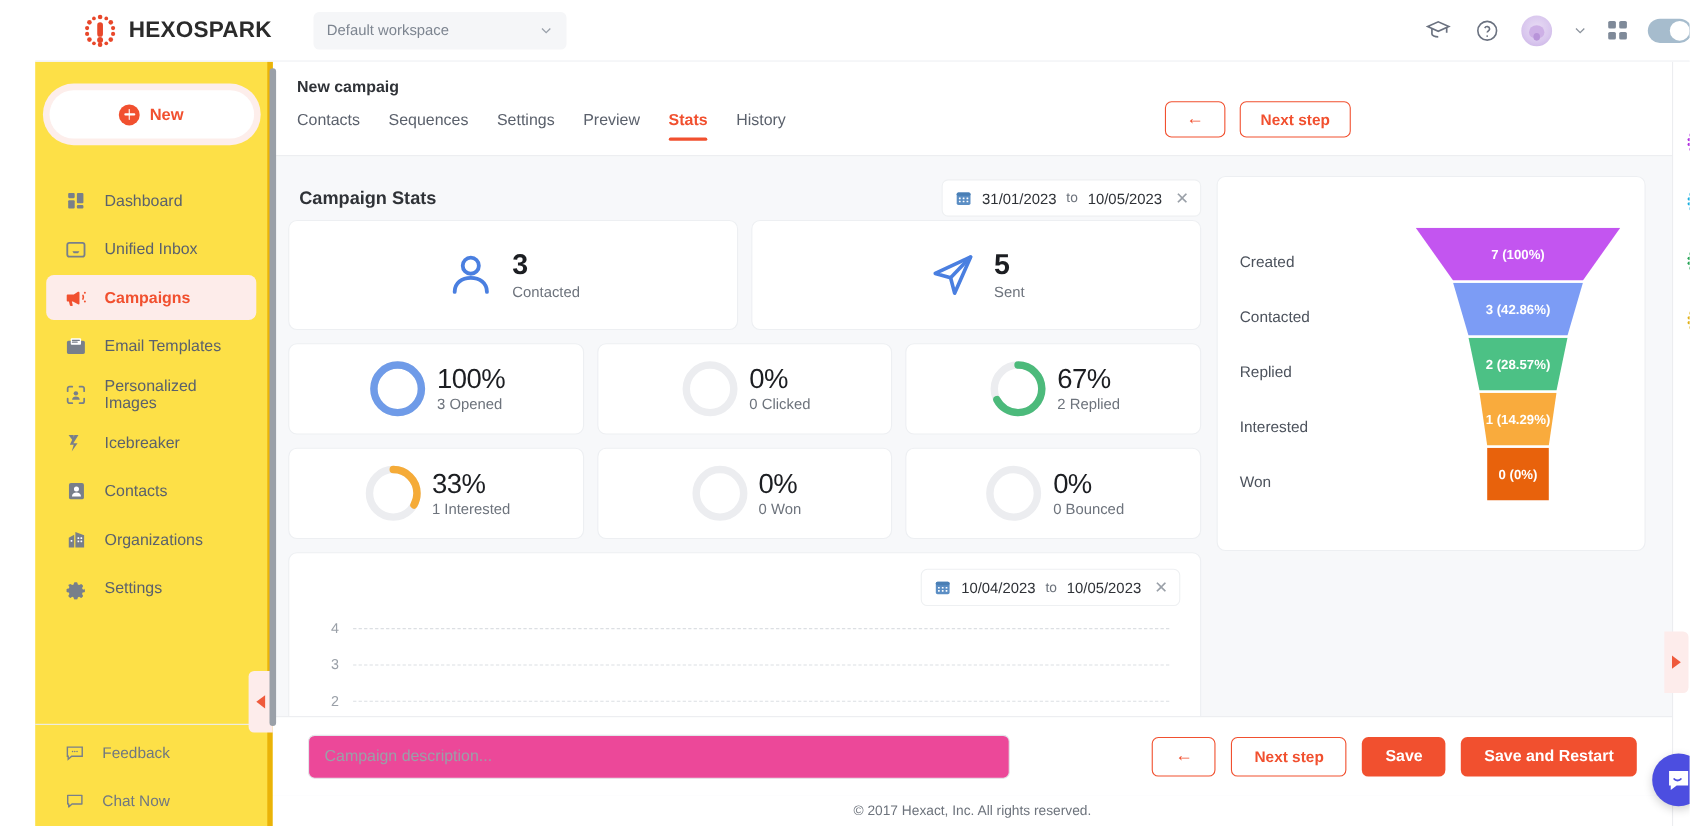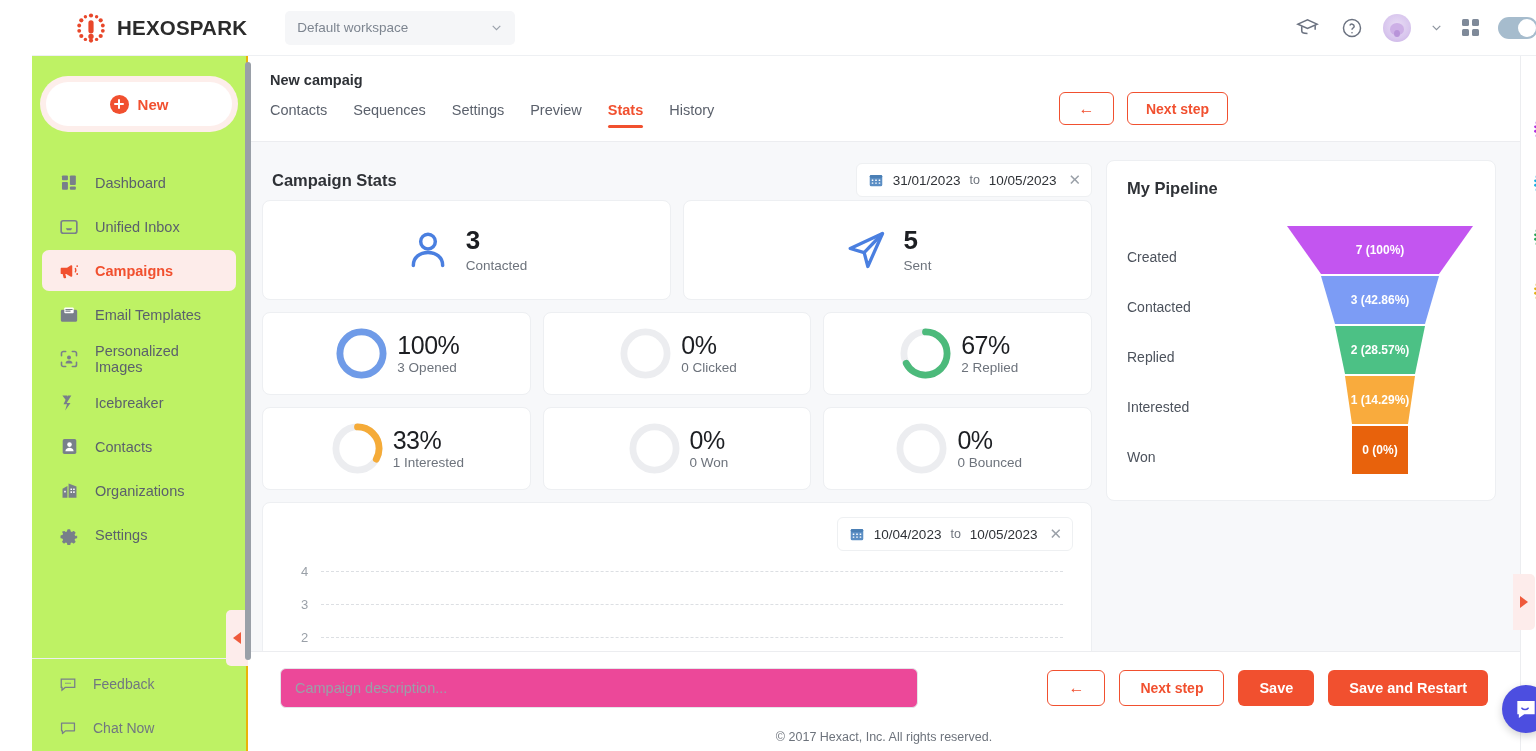--- a/index.html
+++ b/index.html
@@ -56,21 +56,21 @@
     position: relative; cursor: pointer;
   }
   .toggle .knob {
     position: absolute; right: 2px; top: 2px; width: 18px; height: 18px;
     border-radius: 50%; background: #fff;
   }
 
   
   .sidebar {
     position: absolute; top: 56px; left: 0; width: 216px; height: 695px;
-    background: #bef264; border-right: 2px solid #eab308; z-index: 20;
+    background: #fde047; border-right: 5px solid #eab308; z-index: 20;
   }
   .new-btn {
     margin: 26px auto 0; width: 186px; height: 44px; border-radius: 22px;
     background: #fff; box-shadow: 0 0 0 6px #fdeeeb, 0 2px 5px rgba(241,90,60,.10);
     display: flex; align-items: center; justify-content: center; gap: 9px;
     cursor: pointer; border: none;
   }
   .plus-circle {
     width: 19px; height: 19px; border-radius: 50%; background: #f1502f;
     position: relative; flex: none;
@@ -599,21 +599,20 @@
             <div class="gridline" style="top:49px"></div>
             <div class="ytick" style="top:49px">3</div>
             <div class="gridline" style="top:82px"></div>
             <div class="ytick" style="top:82px">2</div>
           </div>
         </div>
       </div>
 
       <div class="right-col">
         <div class="card pipeline">
-          <div class="pipe-title">My Pipeline</div>
           <div class="pipe-body">
             <div class="pipe-labels">
               <div class="pipe-lbl">Created</div>
               <div class="pipe-lbl">Contacted</div>
               <div class="pipe-lbl">Replied</div>
               <div class="pipe-lbl">Interested</div>
               <div class="pipe-lbl">Won</div>
             </div>
             <div class="funnel">
               <div class="fseg">

